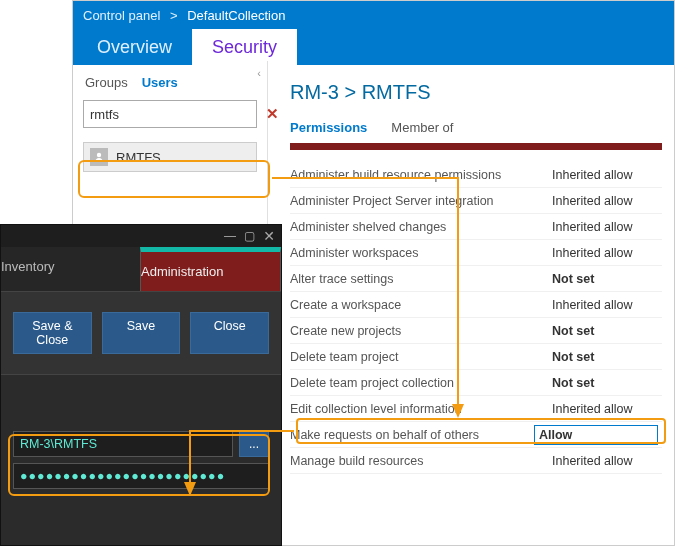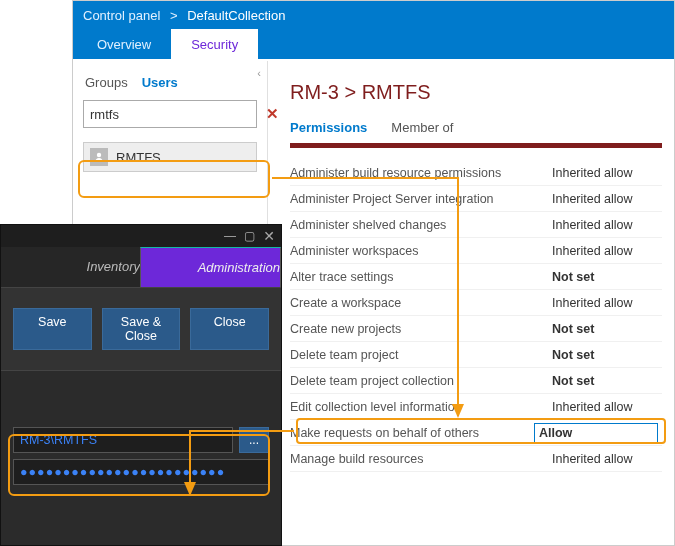--- a/index.html
+++ b/index.html
@@ -7,21 +7,21 @@
   
   
   .tfs-panel { position: absolute; left: 72px; top: 0; right: 0; bottom: 0; border: 1px solid #ccc; background: #fff; }
   
   .tfs-header { background: #007acc; color: #fff; height: 28px; display: flex; align-items: center; padding: 0 10px; font-size: 13px; }
   .bc-item { color: #e0f0ff; }
   .bc-sep { margin: 0 6px; color: #e0f0ff; }
   .bc-current { font-weight: 400; color: #fff; }
   
   .tfs-tabs { background: #007acc; display: flex; padding-left: 4px; }
-  .tfs-tab { padding: 8px 20px 7px 20px; color: #e0f0ff; cursor: pointer; font-size: 13px; }
+  .tfs-tab { padding: 8px 20px 7px 20px; color: #e0f0ff; cursor: pointer; font-size: 18px; }
   .tfs-tab.active { background: #fff; color: #6d28d9; }
   
   .tfs-body { display: flex; position: absolute; top: 60px; bottom: 0; left: 0; right: 0; }
   
   .tfs-left { width: 195px; border-right: 1px solid #e0e0e0; padding: 8px 10px 0 10px; position: relative; }
   .collapse-chev { position: absolute; right: 6px; top: 6px; color: #999; font-size: 11px; }
   .left-tabs { display: flex; gap: 14px; margin: 6px 0 10px 2px; }
   .left-tab { color: #555; font-size: 13px; cursor: pointer; }
   .left-tab.active { color: #007acc; font-weight: 600; }
   
@@ -29,50 +29,50 @@
   .search-input { flex: 1; border: none; outline: none; font-size: 13px; color: #333; background: transparent; }
   .clear-x { color: #c0392b; font-weight: bold; font-size: 15px; cursor: pointer; }
   
   .user-row { display: flex; align-items: center; background: #eee; border: 1px solid #ccc; height: 30px; padding: 0 6px; cursor: pointer; }
   .user-icon { width: 18px; height: 18px; background: #bbb; display: flex; align-items: center; justify-content: center; color: #fff; font-size: 11px; margin-right: 8px; }
   .user-name { color: #333; }
   
   .highlight-user { position: absolute; border: 2px solid #f39c12; border-radius: 6px; pointer-events: none; }
   
   .tfs-right { flex: 1; padding: 20px 12px 0 22px; overflow: hidden; }
-  .right-title { font-size: 20px; font-weight: 300; color: #7f1d1d; margin-bottom: 16px; }
-  .right-tabs { display: flex; gap: 24px; border-bottom: 5px solid #7f1d1d; margin-bottom: 12px; }
+  .right-title { font-size: 20px; font-weight: 300; color: #0369a1; margin-bottom: 16px; }
+  .right-tabs { display: flex; gap: 24px; border-bottom: 7px solid #7f1d1d; margin-bottom: 12px; }
   .right-tab { padding-bottom: 8px; color: #555; cursor: pointer; font-size: 13px; }
   .right-tab.active { color: #007acc; font-weight: 600; }
   
   .perm-table { margin-top: 8px; }
   .perm-row { display: flex; justify-content: space-between; align-items: center; height: 26px; border-bottom: 1px solid #f0f0f0; padding-right: 4px; }
   .perm-name { color: #555; font-size: 12.5px; }
   .perm-val { font-size: 12.5px; color: #333; width: 106px; text-align: left; }
   .perm-val.bold { font-weight: 700; }
   .perm-val.sel { border: 1px solid #007acc; padding: 2px 4px; width: 124px; }
   
   .highlight-perm { position: absolute; border: 2px solid #f39c12; border-radius: 4px; pointer-events: none; }
   
   
   .rm-window { position: absolute; left: 0; top: 224px; width: 282px; height: 322px; background: #2b2b2b; border: 1px solid #111; color: #ddd; }
   .rm-title { height: 22px; background: #1e1e1e; display: flex; justify-content: flex-end; align-items: center; padding: 0 6px; gap: 8px; }
   .rm-ctrl { color: #aaa; font-size: 12px; cursor: pointer; }
   .rm-ctrl.x { font-size: 14px; }
   .rm-tabs { display: flex; border-bottom: 1px solid #444; background: #2b2b2b; }
-  .rm-tab { flex: 1; text-align: right; padding: 12px 0; color: #bbb; cursor: pointer; font-size: 13px; font-style: italic; }
-  .rm-tab.active { background: #6d28d9; color: #eee; border-top: 1px solid #14b8a6; border-left: 1px solid #555; border-right: 1px solid #555; }
+  .rm-tab { flex: 1; text-align: left; padding: 12px 0; color: #bbb; cursor: pointer; font-size: 13px; }
+  .rm-tab.active { background: #7f1d1d; color: #eee; border-top: 5px solid #14b8a6; border-left: 1px solid #555; border-right: 1px solid #555; }
   .rm-tab:first-child.dim { background: #262626; }
   
   .rm-toolbar { display: flex; gap: 10px; padding: 20px 12px; background: #333; border-bottom: 1px solid #444; }
   .rm-btn { flex: 1; background: #2b5a8a; border: 1px solid #3a6a9a; color: #fff; padding: 6px 4px; font-size: 12.5px; cursor: pointer; text-align: center; border-radius: 0; }
   
   .rm-form { padding: 56px 12px 12px 12px; }
   .rm-field-row { display: flex; align-items: center; margin-bottom: 6px; }
-  .rm-input { flex: 1; background: #1e1e1e; border: 1px solid #555; color: #3b82f6; padding: 5px 6px; font-size: 12.5px; outline: none; height: 26px; }
+  .rm-input { flex: 1; background: #1e1e1e; border: 1px solid #555; color: #5eead4; padding: 5px 6px; font-size: 12.5px; outline: none; height: 26px; }
   .rm-browse { width: 30px; height: 26px; margin-left: 6px; background: #2b5a8a; border: 1px solid #3a6a9a; color: #fff; cursor: pointer; display: flex; align-items: center; justify-content: center; font-size: 12px; }
   .rm-pw { letter-spacing: 1px; }
   
   .highlight-cred { position: absolute; border: 2px solid #f39c12; border-radius: 6px; pointer-events: none; }
   
   
   svg.arrows { position: absolute; left: 0; top: 0; pointer-events: none; }
 </style>
 </head>
 <body>
@@ -176,22 +176,22 @@
   <div class="rm-title">
     <span class="rm-ctrl">—</span>
     <span class="rm-ctrl">▢</span>
     <span class="rm-ctrl x">✕</span>
   </div>
   <div class="rm-tabs">
     <div class="rm-tab dim">Inventory</div>
     <div class="rm-tab active">Administration</div>
   </div>
   <div class="rm-toolbar">
+    <div class="rm-btn">Save &amp; Close</div>
     <div class="rm-btn">Save</div>
-    <div class="rm-btn">Save &amp; Close</div>
     <div class="rm-btn">Close</div>
   </div>
   <div class="rm-form">
     <div class="rm-field-row">
       <input class="rm-input" value="RM-3\RMTFS" style="">
       <div class="rm-browse">...</div>
     </div>
     <div class="rm-field-row">
       <input class="rm-input rm-pw" type="text" value="●●●●●●●●●●●●●●●●●●●●●●●●" style="">
     </div>

